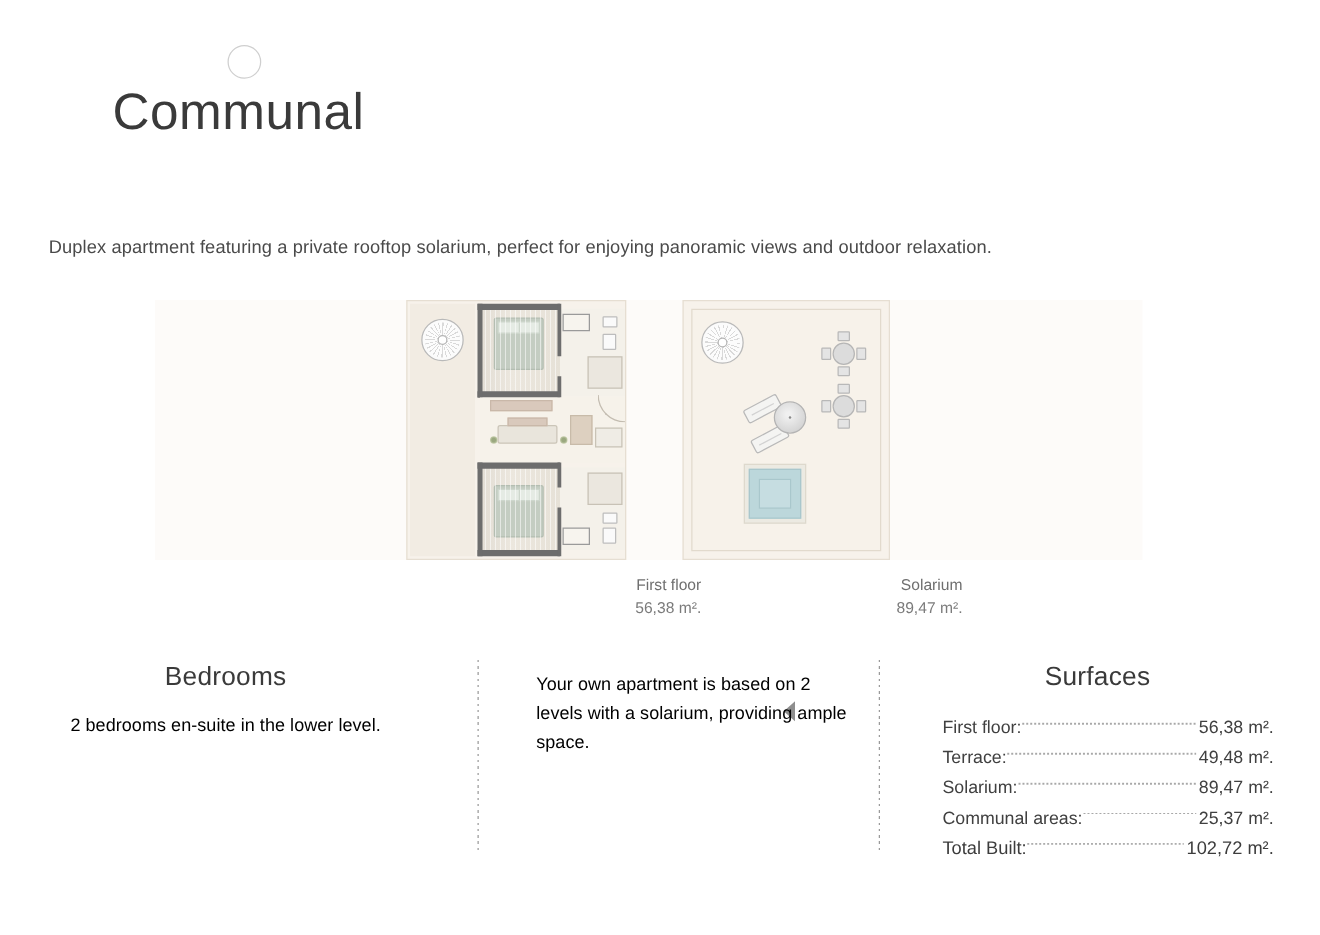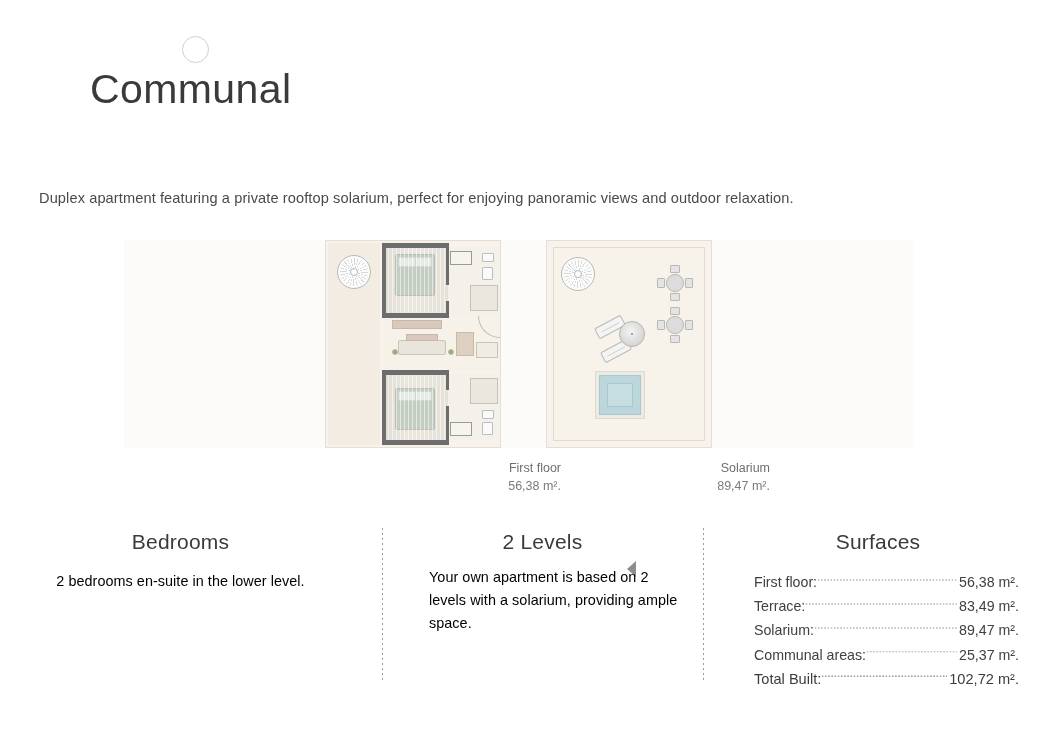--- a/index.html
+++ b/index.html
@@ -341,36 +341,35 @@
 <div id="features">
   <div class="divider" id="divider-1"></div>
   <div class="divider" id="divider-2"></div>
 
   <div class="col" id="col-bedrooms">
     <div class="col-h">Bedrooms</div>
     <div class="col-p">2 bedrooms en-suite in the  lower level.</div>
   </div>
 
   <div class="col" id="col-levels">
-    <div class="col-h">2 Levels</div>
     <div class="col-p">Your own apartment is based on 2 levels with a solarium, providing ample space.</div>
   </div>
 
   <div class="col" id="col-surfaces">
     <div class="col-h">Surfaces</div>
     <div id="surface-list">
         <div class="srow">
           <span class="slabel">First floor:</span>
           <span class="sdots"></span>
           <span class="svalue">56,38 m².</span>
         </div>
         <div class="srow">
           <span class="slabel">Terrace:</span>
           <span class="sdots"></span>
-          <span class="svalue">83,49 m².</span>
+          <span class="svalue">49,48 m².</span>
         </div>
         <div class="srow">
           <span class="slabel">Solarium:</span>
           <span class="sdots"></span>
           <span class="svalue">89,47 m².</span>
         </div>
         <div class="srow">
           <span class="slabel">Communal areas:</span>
           <span class="sdots"></span>
           <span class="svalue">25,37 m².</span>

